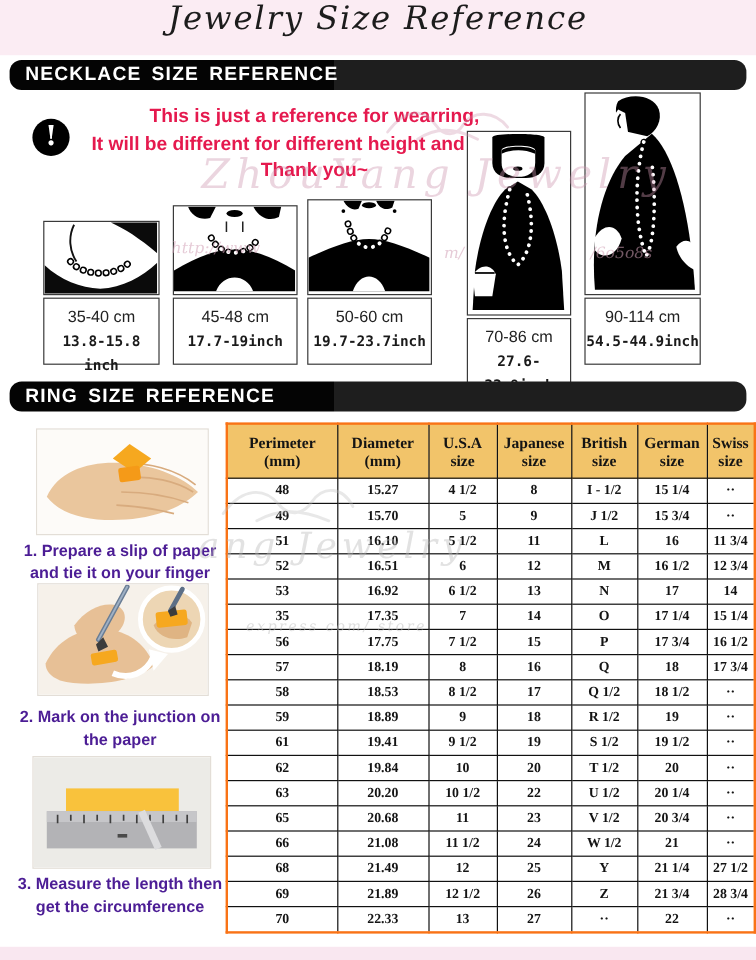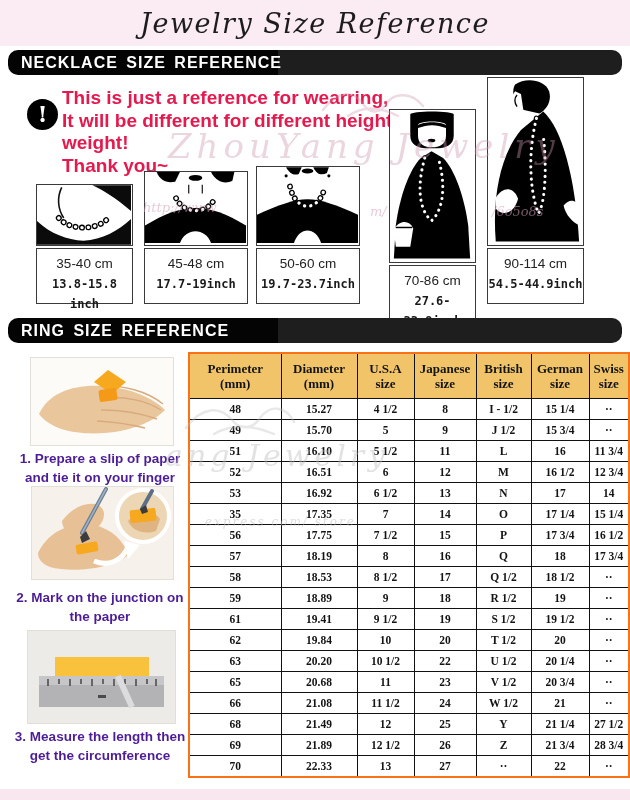--- a/index.html
+++ b/index.html
@@ -1,39 +1,39 @@
 <!DOCTYPE html>
 <html><head>
 <meta charset="utf-8">
 <style>
   html,body{margin:0;padding:0;background:#fff;}
   .sheet{position:relative;width:630px;height:800px;background:#fff;overflow:hidden;
          font-family:"Liberation Sans",sans-serif;}
 
   
   .titlebar{position:absolute;left:0;top:0;width:630px;height:46px;background:#fbecf3;
-            display:flex;align-items:center;justify-content:center;}
+            display:flex;align-items:flex-start;justify-content:center;}
   .titlebar h1{margin:0;font-family:"DejaVu Serif",serif;font-style:italic;font-weight:normal;
                font-size:27px;letter-spacing:1.5px;color:#1c1c1c;}
 
   
   .banner{position:absolute;left:8px;width:614px;height:25px;color:#fff;
           background:linear-gradient(90deg,#040404 0 44%,#1e1e1e 44% 100%);
           display:flex;align-items:center;font-weight:bold;font-size:16px;
           letter-spacing:1px;word-spacing:3px;padding-left:0;border-radius:10px;}
   .banner span{padding-left:13px;}
   .banner1{top:50px;}
   .banner2{top:318px;}
 
   
   .warn-icon{position:absolute;left:27px;top:99px;width:31px;height:31px;border-radius:50%;
              background:#000;color:#fff;font-weight:bold;font-size:23px;line-height:30px;
              text-align:center;font-family:"DejaVu Serif",serif;}
   .warning{position:absolute;left:62px;top:87px;width:400px;color:#e5194e;
-           font-weight:bold;font-size:19px;line-height:22.5px;}
+           font-weight:bold;font-size:16px;line-height:22.5px;text-align:center;}
 
   
   .panel{position:absolute;}
   .pimg{border:1.4px solid #3a3a3a;background:#fff;overflow:hidden;}
   .pimg svg{display:block;}
   .plabel{margin-top:2px;border:1.4px solid #3a3a3a;background:#fff;height:49px;
           text-align:center;padding-top:5px;box-sizing:content-box;}
   .plabel .cm{font-size:13.5px;color:#222;display:block;line-height:20px;}
   .plabel .inch{font-family:"DejaVu Sans Mono",monospace;font-weight:bold;
                 font-size:12px;color:#1a1a1a;display:block;line-height:20px;}

